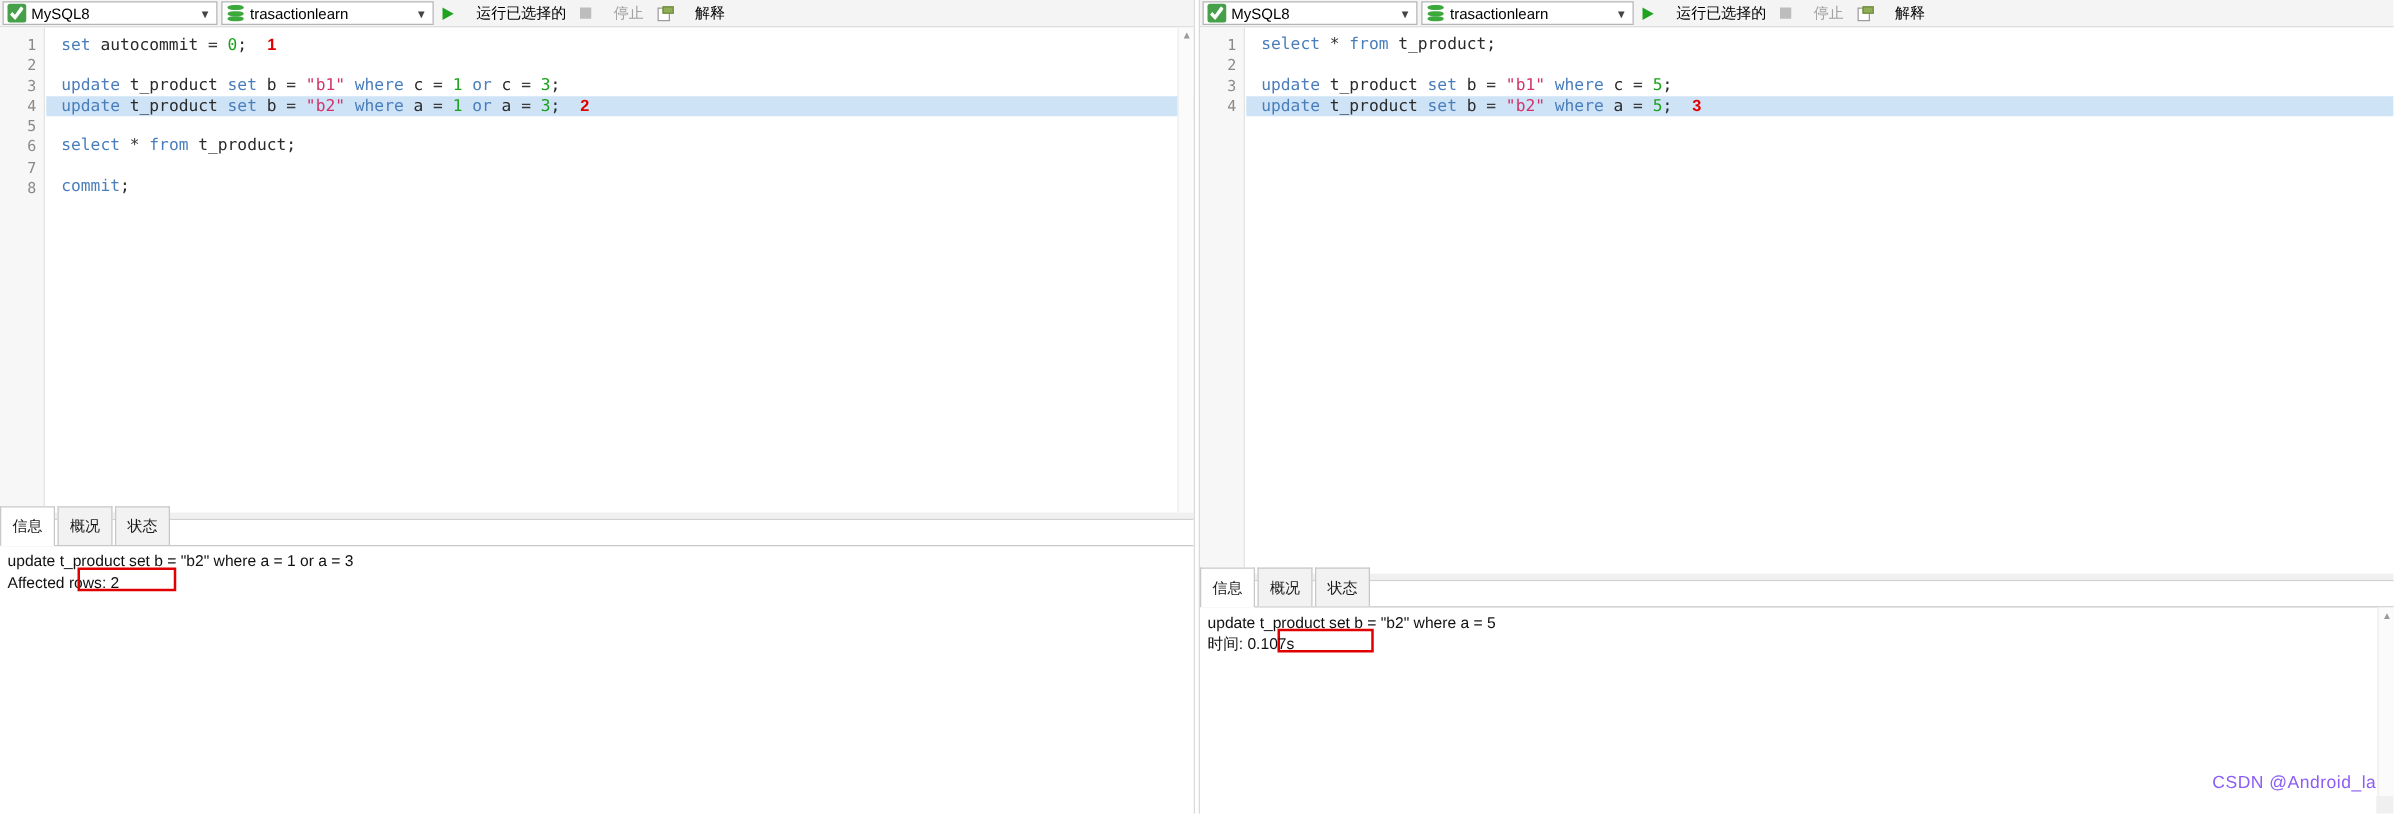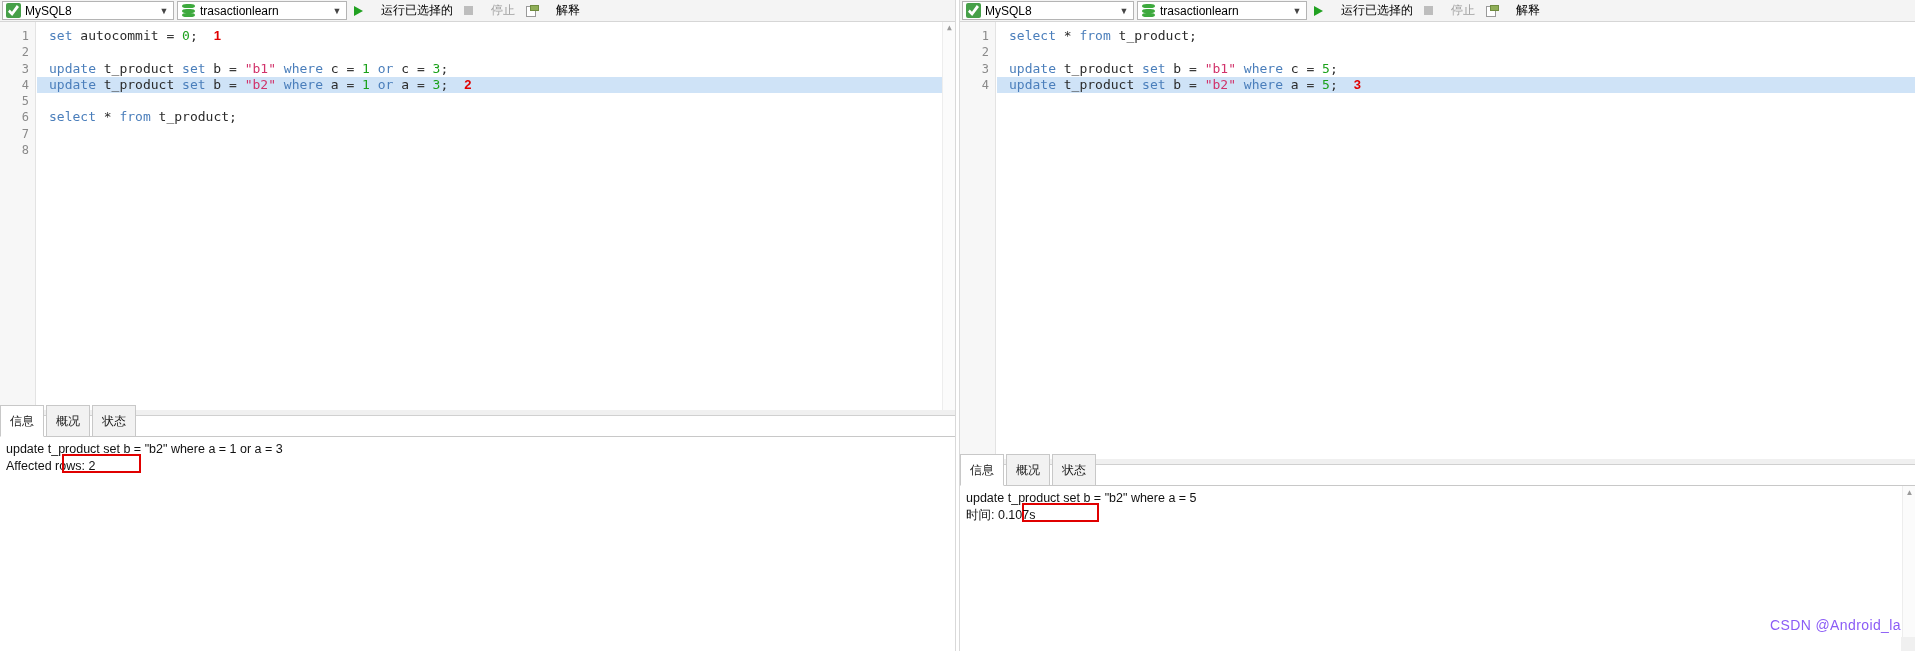--- a/index.html
+++ b/index.html
@@ -314,20 +314,21 @@
           <div>8</div>
         </div>
       <div class="code" id="left-code">
           <div class="line"><span class="kw">set</span><span class="plain"> autocommit </span><span class="op">= </span><span class="num">0</span><span class="plain">;</span><span class="annot">1</span></div>
           <div class="line">&nbsp;</div>
           <div class="line"><span class="kw">update</span><span class="plain"> t_product </span><span class="kw">set</span><span class="plain"> b </span><span class="op">= </span><span class="str">"b1"</span><span class="plain"> </span><span class="kw">where</span><span class="plain"> c </span><span class="op">= </span><span class="num">1</span><span class="plain"> </span><span class="kw">or</span><span class="plain"> c </span><span class="op">= </span><span class="num">3</span><span class="plain">;</span></div>
           <div class="line hl"><span class="kw">update</span><span class="plain"> t_product </span><span class="kw">set</span><span class="plain"> b </span><span class="op">= </span><span class="str">"b2"</span><span class="plain"> </span><span class="kw">where</span><span class="plain"> a </span><span class="op">= </span><span class="num">1</span><span class="plain"> </span><span class="kw">or</span><span class="plain"> a </span><span class="op">= </span><span class="num">3</span><span class="plain">;</span><span class="annot">2</span></div>
           <div class="line">&nbsp;</div>
           <div class="line"><span class="kw">select</span><span class="plain"> </span><span class="star">*</span><span class="plain"> </span><span class="kw">from</span><span class="plain"> t_product;</span></div>
           <div class="line">&nbsp;</div>
+          <div class="line"><span class="kw">commit</span><span class="plain">;</span></div>
         </div>
       <div class="vscroll">
         <div class="arrow">▲</div>
       </div>
     </div>
 
     <div class="hsplit" style="top:410px; width:955px;"></div>
 
     <div class="results" id="left-results" style="top:415px; height:236px; width:955px;">
       <div class="restabs" id="left-restabs">

